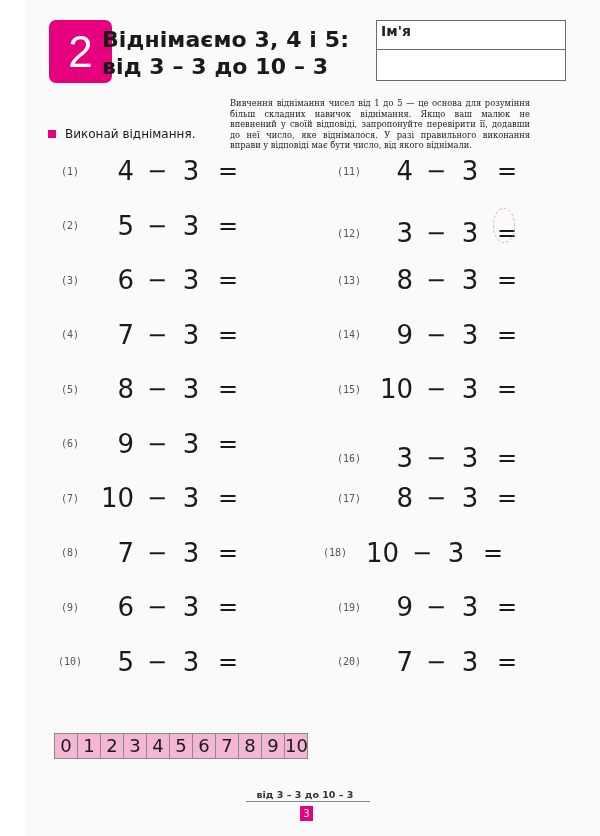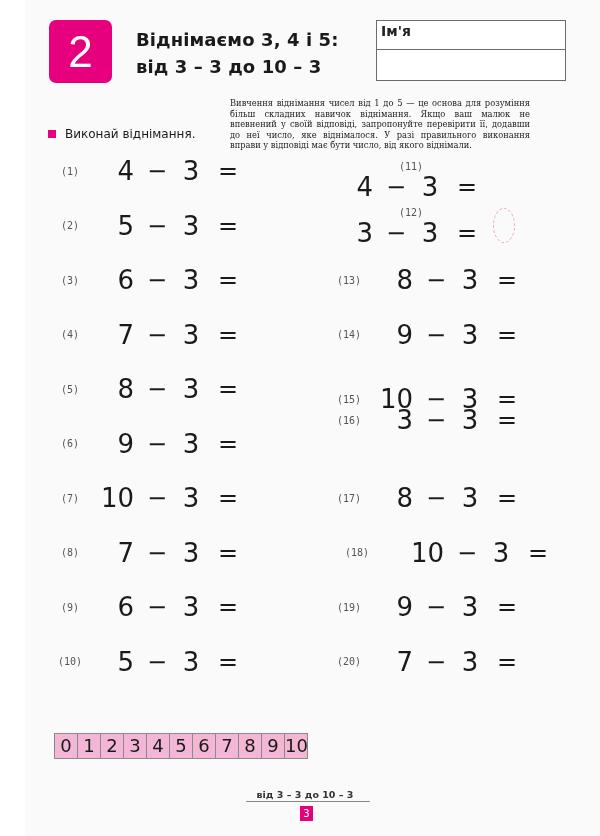--- a/index.html
+++ b/index.html
@@ -1,19 +1,19 @@
 <!DOCTYPE html>
 <html><head>
 <meta charset="utf-8">
 <style>
   html, body { margin:0; padding:0; }
   body { width:600px; height:836px; background:#ffffff; position:relative; overflow:hidden; font-family:"DejaVu Sans", sans-serif; color:#1a1a1a; }
   .page { position:absolute; left:25px; top:0; width:575px; height:836px; background:#fafafa; }
   .badge { position:absolute; left:49px; top:20px; width:63px; height:63px; background:#e6007e; border-radius:7px; color:#fff; font-family:"Liberation Sans", sans-serif; font-size:44px; line-height:63px; text-align:center; font-weight:normal; }
-  .title { position:absolute; left:136px; top:26px; font-family:"DejaVu Sans", sans-serif; font-weight:bold; font-size:18px; line-height:27px; color:#1a1a1a; letter-spacing:0.1px; }
+  .title { position:absolute; left:102px; top:26px; font-family:"DejaVu Sans", sans-serif; font-weight:bold; font-size:22px; line-height:27px; color:#1a1a1a; letter-spacing:0.1px; }
   .namebox { position:absolute; left:376px; top:20px; width:188px; height:59px; border:1.5px solid #6b6b6b; background:#fff; }
   .namebox .row { height:29px; box-sizing:border-box; padding:2px 4px; font-size:14px; font-weight:bold; color:#222; }
   .namebox .row.first { border-bottom:1.5px solid #6b6b6b; }
   .parents { position:absolute; left:230px; top:98px; width:300px; }
   .parents .head { color:#e6007e; font-weight:bold; font-size:10px; font-family:"DejaVu Sans", sans-serif; line-height:12px; }
   .parents .body { font-family:"DejaVu Serif", serif; font-size:8.3px; line-height:10.5px; color:#222; text-align:justify; }
   .instr { position:absolute; left:48px; top:127px; font-family:"DejaVu Sans", sans-serif; font-size:12px; color:#1a1a1a; display:flex; align-items:center; }
   .instr .sq { width:8px; height:8px; background:#e6007e; margin-right:9px; }
   .problem { position:absolute; height:40px; display:flex; align-items:center; }
   .problem .num { width:40px; font-family:"DejaVu Sans Mono", monospace; font-size:10px; color:#555; text-align:center; }
@@ -140,30 +140,30 @@
       <span class="num">(10)</span>
       <span class="expr">
         <span class="a">5</span>
         <span class="op">−</span>
         <span class="b">3</span>
         <span class="eq">=</span>
       </span>
     </div>
   </div>
 <div id="right-col">
-    <div class="problem" style="left: 329px; top: 161px; flex-direction: column;">
+    <div class="problem" style="left: 329px; top: 151px;">
       <span class="num">(11)</span>
       <span class="expr">
         <span class="a">4</span>
         <span class="op">−</span>
         <span class="b">3</span>
         <span class="eq">=</span>
       </span>
     </div>
-    <div class="problem" style="left: 329px; top: 207px; flex-direction: column;">
+    <div class="problem" style="left: 329px; top: 213px;">
       <span class="num">(12)</span>
       <span class="expr">
         <span class="a">3</span>
         <span class="op">−</span>
         <span class="b">3</span>
         <span class="eq">=</span>
       </span>
     </div>
     <div class="problem" style="left: 329px; top: 260px;">
       <span class="num">(13)</span>
@@ -176,48 +176,48 @@
     </div>
     <div class="problem" style="left: 329px; top: 314.5px;">
       <span class="num">(14)</span>
       <span class="expr">
         <span class="a">9</span>
         <span class="op">−</span>
         <span class="b">3</span>
         <span class="eq">=</span>
       </span>
     </div>
-    <div class="problem" style="left: 329px; top: 369px; margin-top: 10px;">
+    <div class="problem" style="left: 329px; top: 369px;">
       <span class="num">(15)</span>
       <span class="expr">
         <span class="a">10</span>
         <span class="op">−</span>
         <span class="b">3</span>
         <span class="eq">=</span>
       </span>
     </div>
-    <div class="problem" style="left: 329px; top: 400px; justify-content: center;">
+    <div class="problem" style="left: 329px; top: 438px; justify-content: center;">
       <span class="num">(16)</span>
       <span class="expr">
         <span class="a">3</span>
         <span class="op">−</span>
         <span class="b">3</span>
         <span class="eq">=</span>
       </span>
     </div>
     <div class="problem" style="left: 329px; top: 478px;">
       <span class="num">(17)</span>
       <span class="expr">
         <span class="a">8</span>
         <span class="op">−</span>
         <span class="b">3</span>
         <span class="eq">=</span>
       </span>
     </div>
-    <div class="problem" style="left: 337px; top: 532.5px; gap: 23px;">
+    <div class="problem" style="left: 315px; top: 532.5px;">
       <span class="num">(18)</span>
       <span class="expr">
         <span class="a">10</span>
         <span class="op">−</span>
         <span class="b">3</span>
         <span class="eq">=</span>
       </span>
     </div>
     <div class="problem" style="left: 329px; top: 587px;">
       <span class="num">(19)</span>

